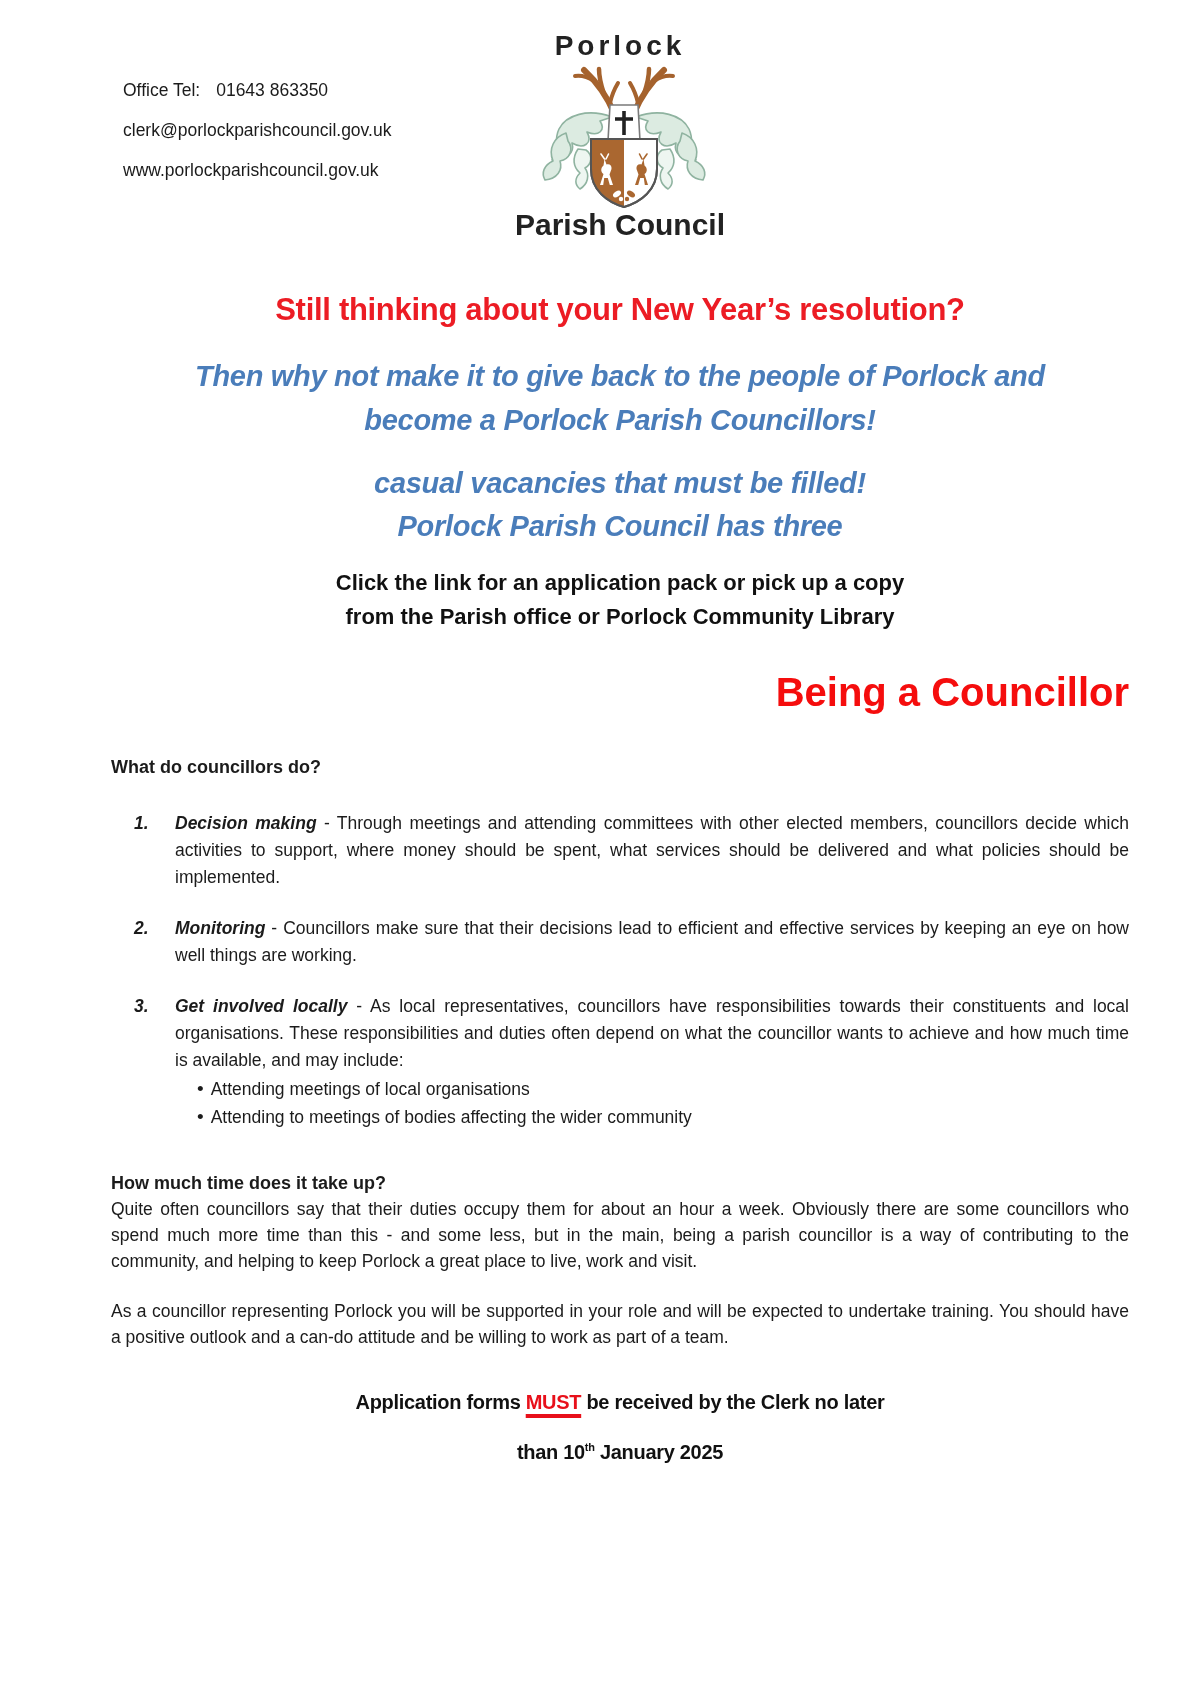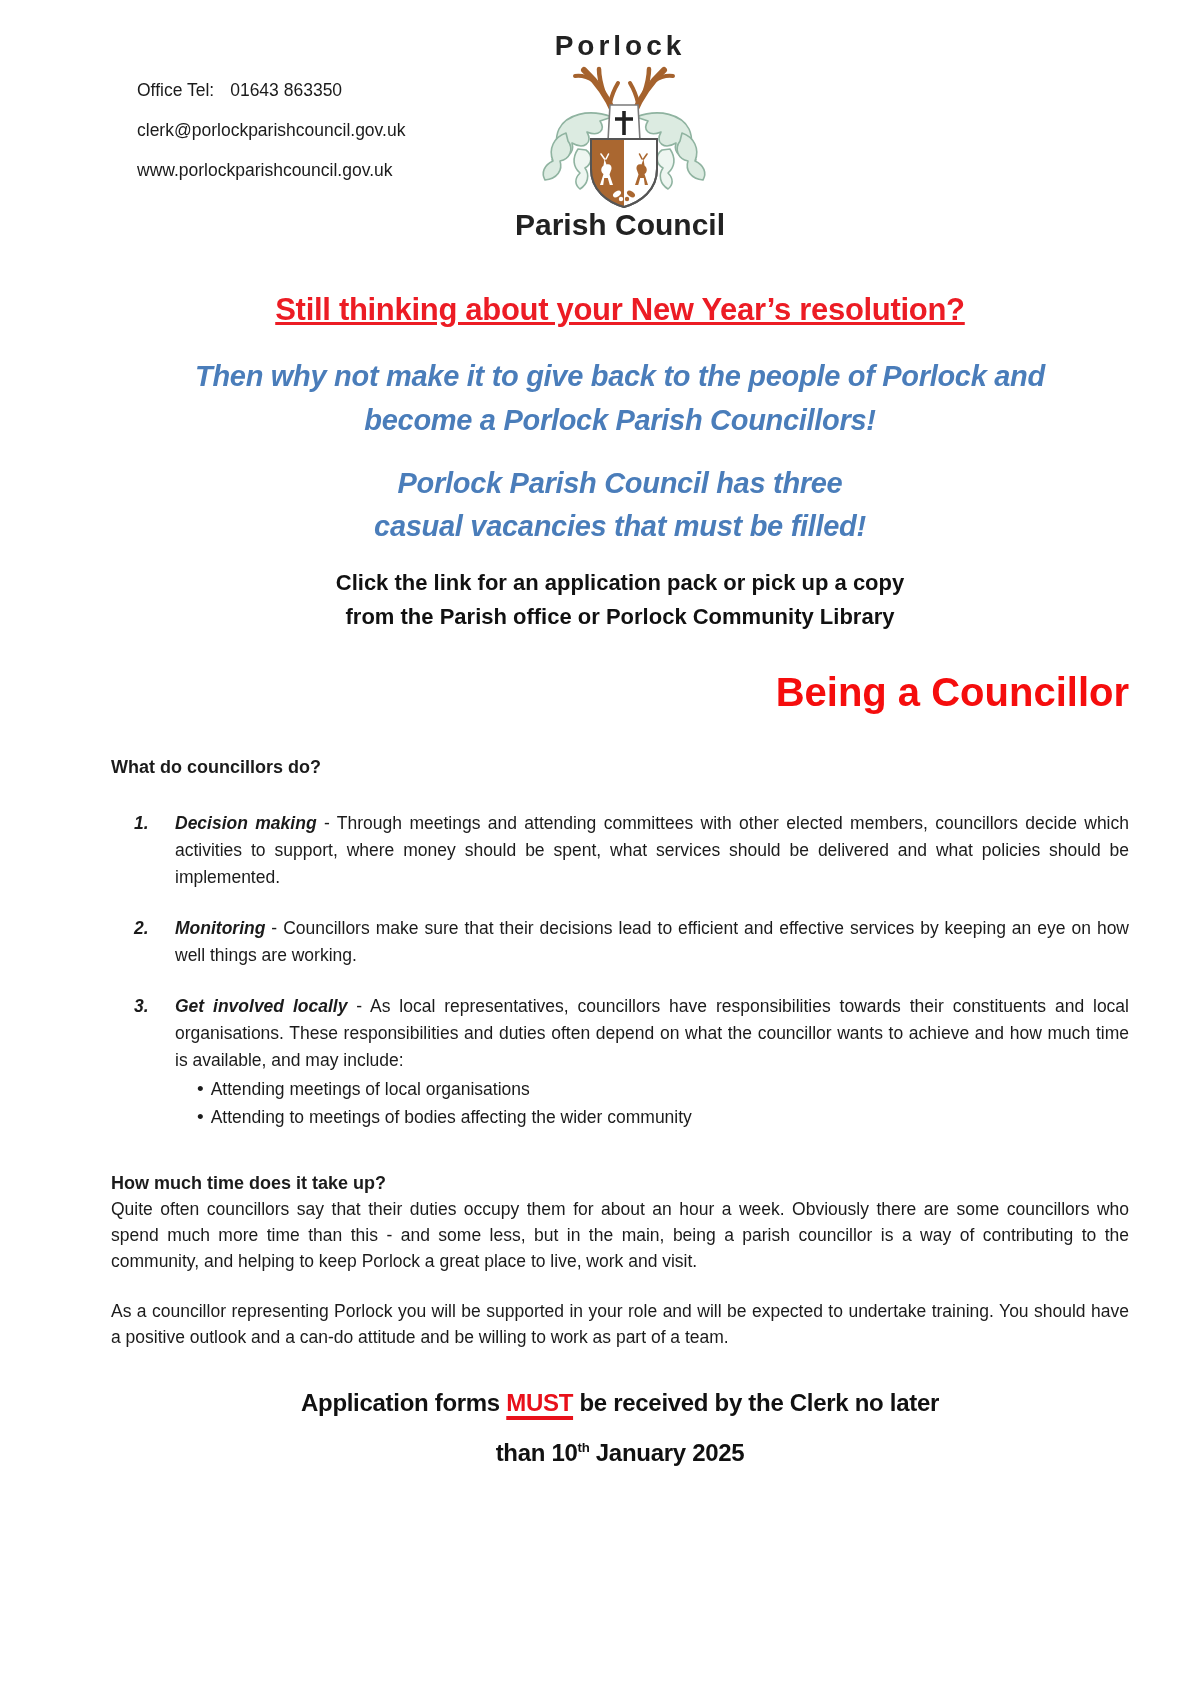--- a/index.html
+++ b/index.html
@@ -28,21 +28,21 @@
     font-weight: 700;
     letter-spacing: 4px;
     color: #222;
   }
   .crest {
     position: absolute;
     left: 50%;
     top: 31px;
     transform: translateX(-50%);
   }
-  .contact { position: absolute; left: 26px; top: 50px; }
+  .contact { position: absolute; left: 12px; top: 50px; }
   .contact-line { font-size: 17.5px; margin-bottom: 19px; white-space: nowrap; }
   .tel-num { margin-left: 16px; }
   .address { position: absolute; right: 14px; top: 50px; text-align: right; }
   .address-line { font-size: 17.5px; margin-bottom: 19px; white-space: nowrap; }
   .org-subtitle {
     text-align: center;
     font-size: 30px;
     font-weight: 700;
     color: #222;
     position: relative;
@@ -50,21 +50,20 @@
   }
 
   
   .headline {
     margin: 50px 0 0 0;
     text-align: center;
     font-size: 31px;
     font-weight: 700;
     color: #ec1c24;
     letter-spacing: -0.3px;
-    text-decoration: underline;
   }
   .blue-block {
     margin-top: 26px;
     text-align: center;
     font-size: 29px;
     font-weight: 700;
     color: #4a7dba;
     line-height: 44px;
     letter-spacing: -0.3px;
     font-style: italic;
@@ -117,21 +116,21 @@
   .duty-lead { font-weight: 700; font-style: italic; }
 
   ul.bullets { list-style: none; margin: 1px 0 0 0; padding: 0 0 0 22px; }
   ul.bullets > li { font-size: 17.5px; line-height: 28px; text-align: left; }
   ul.bullets > li::before { content: "\2022"; font-size: 19px; margin-right: 7px; }
 
   
   .deadline {
     margin-top: 30px;
     text-align: center;
-    font-size: 24px;
+    font-size: 20px;
     font-weight: 700;
     color: #111;
     line-height: 45px;
     letter-spacing: -0.3px;
   }
   .must {
     color: #e8101a;
     text-decoration: underline;
     text-decoration-thickness: 3.5px;
     text-underline-offset: 5px;
@@ -211,22 +210,22 @@
   <div class="org-subtitle">Parish Council</div>
 
   <h1 class="headline">Still thinking about your New Year’s resolution?</h1>
 
   <div class="blue-block">
     <div>Then why not make it to give back to the people of Porlock and</div>
     <div>become a Porlock Parish Councillors!</div>
   </div>
 
   <div class="blue-block b2">
+    <div>casual vacancies that must be filled!</div>
     <div>Porlock Parish Council has three</div>
-    <div>casual vacancies that must be filled!</div>
   </div>
 
 
   <div class="cta-block">
     <div>Click the link for an application pack or pick up a copy</div>
     <div>from the Parish office or Porlock Community Library</div>
   </div>
 
   <h2 class="section-title">Being a Councillor</h2>
 

